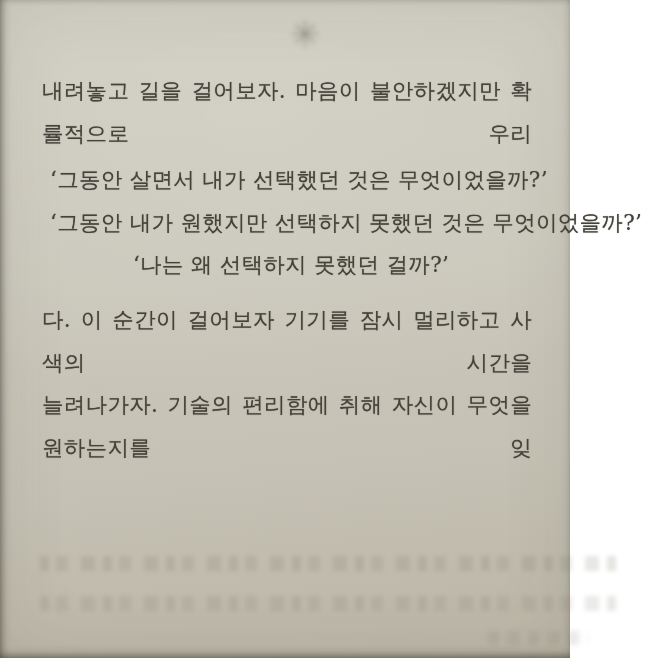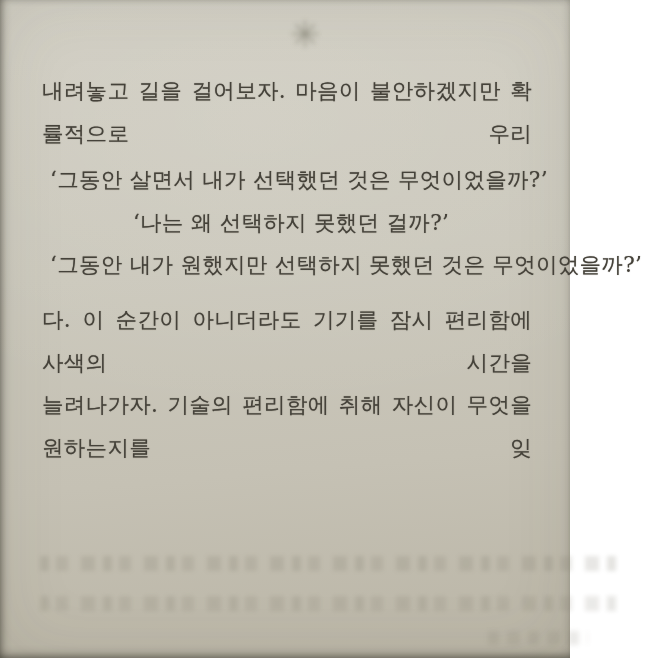--- a/index.html
+++ b/index.html
@@ -112,26 +112,26 @@
   <span class="faint-asterisk">✳</span>
 
   <div class="text-block">
 
     <div>
       <span class="line j">내려놓고 길을 걸어보자. 마음이 불안하겠지만 확률적으로 우리</span>
     </div>
 
     <div class="quotes-block">
       <span class="line quote-line">‘그동안 살면서 내가 선택했던 것은 무엇이었을까?’</span>
+      <span class="line quote-line">‘그동안 내가 원했지만 선택하지 못했던 것은 무엇이었을까?’</span>
       <span class="line quote-line">‘나는 왜 선택하지 못했던 걸까?’</span>
-      <span class="line quote-line">‘그동안 내가 원했지만 선택하지 못했던 것은 무엇이었을까?’</span>
     </div>
 
     <div class="para2">
-      <span class="line j">다. 이 순간이 아니더라도 기기를 잠시 편리함에 사색의 시간을</span>
+      <span class="line j">다. 이 순간이 걸어보자 기기를 잠시 멀리하고 사색의 시간을</span>
       <span class="line j">늘려나가자. 기술의 편리함에 취해 자신이 무엇을 원하는지를 잊</span>
 
     </div>
 
   </div>
 
   <div class="bleed-line bleed-1"></div>
   <div class="bleed-line bleed-2"></div>
   <div class="bleed-patch"></div>
 

